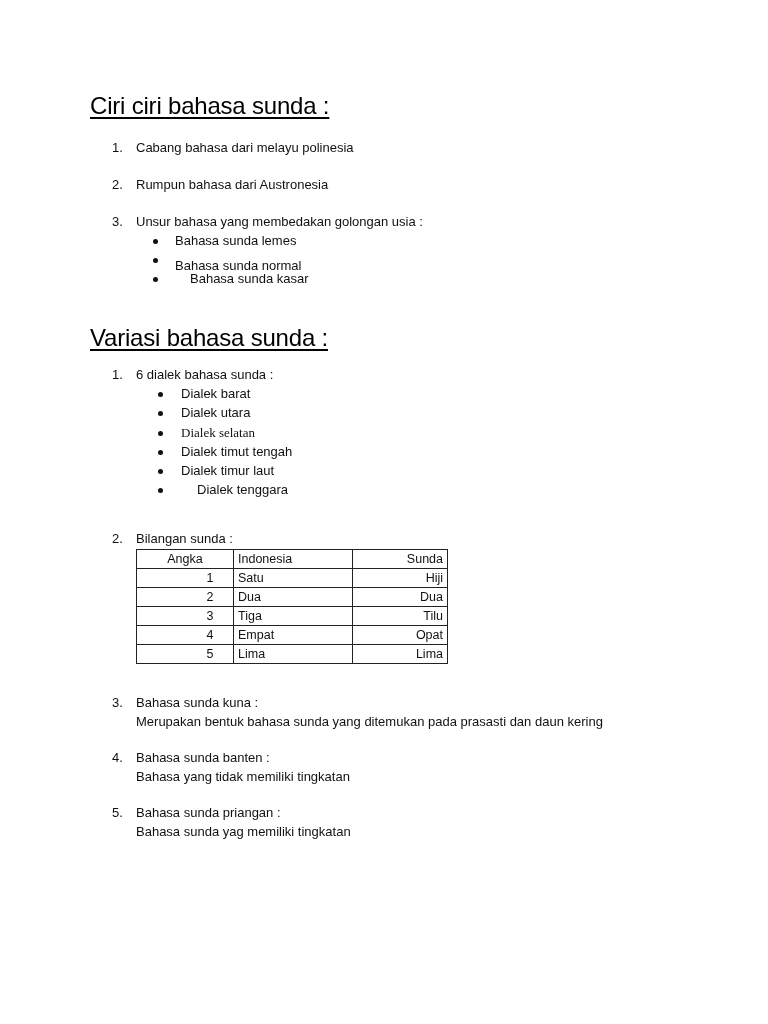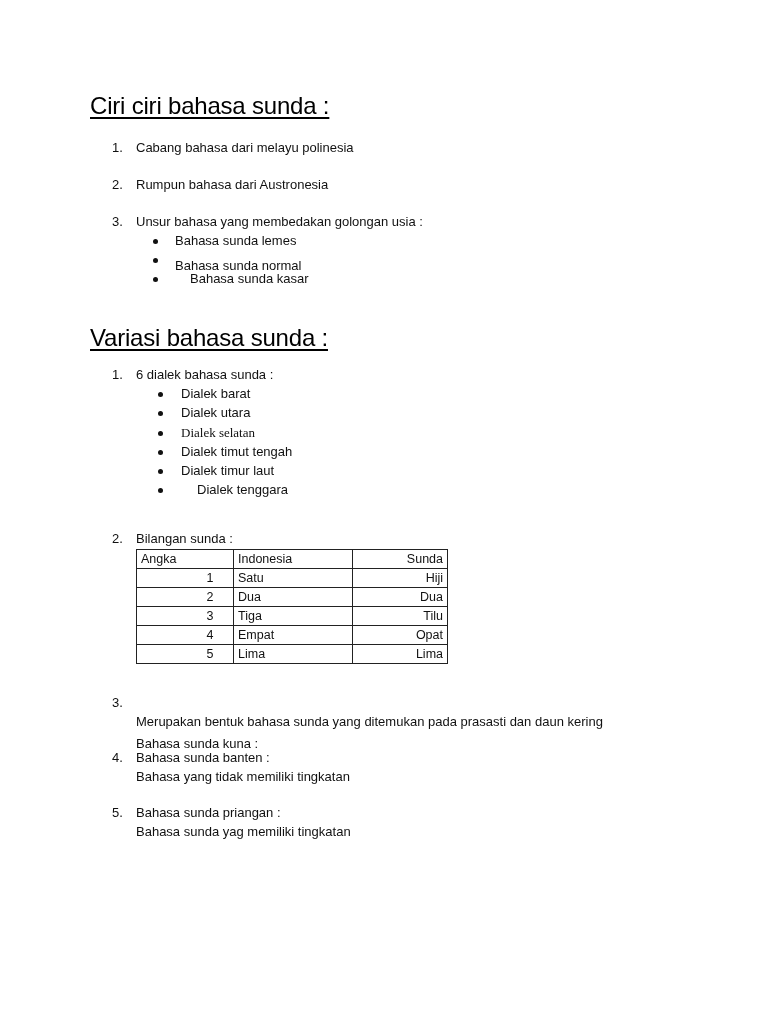--- a/index.html
+++ b/index.html
@@ -55,21 +55,21 @@
     top: 549px;
     border-collapse: collapse;
     font-size: 12.5px;
   }
   table.bil td {
     border: 1px solid #222;
     height: 18px;
     padding: 0 4px;
     line-height: 18px;
   }
-  table.bil td.c1 { width: 88px; text-align: left; }
+  table.bil td.c1 { width: 88px; text-align: center; }
   table.bil td.c1.data { text-align: center; padding-left: 50px; padding-right: 0; width: 42px; }
   table.bil td.c2 { width: 110px; text-align: left; }
   table.bil td.c3 { width: 86px; text-align: right; }
 </style>
 </head>
 <body>
 
 <div class="page">
 
   <h1 class="heading" style="top:92px;">Ciri ciri bahasa sunda :</h1>
@@ -151,21 +151,21 @@
     <tr>
       <td class="c1 data">5</td>
       <td class="c2">Lima</td>
       <td class="c3">Lima</td>
     </tr>
   </tbody>
     </table>
 
   <div class="line" style="top:695px;">
     <span class="num">3.</span>
-    <span style="position:absolute; left:136px;margin-top:41px;">Bahasa sunda kuna :</span>
+    <span style="position:absolute; left:136px;">Bahasa sunda kuna :</span>
   </div>
   <div class="line" style="left:136px; top:714px;">Merupakan bentuk bahasa sunda yang ditemukan pada prasasti dan daun kering</div>
 
   <div class="line" style="top:750px;">
     <span class="num">4.</span>
     <span style="position:absolute; left:136px;">Bahasa sunda banten :</span>
   </div>
   <div class="line" style="left:136px; top:769px;">Bahasa yang tidak memiliki tingkatan</div>
 
   <div class="line" style="top:805px;">

